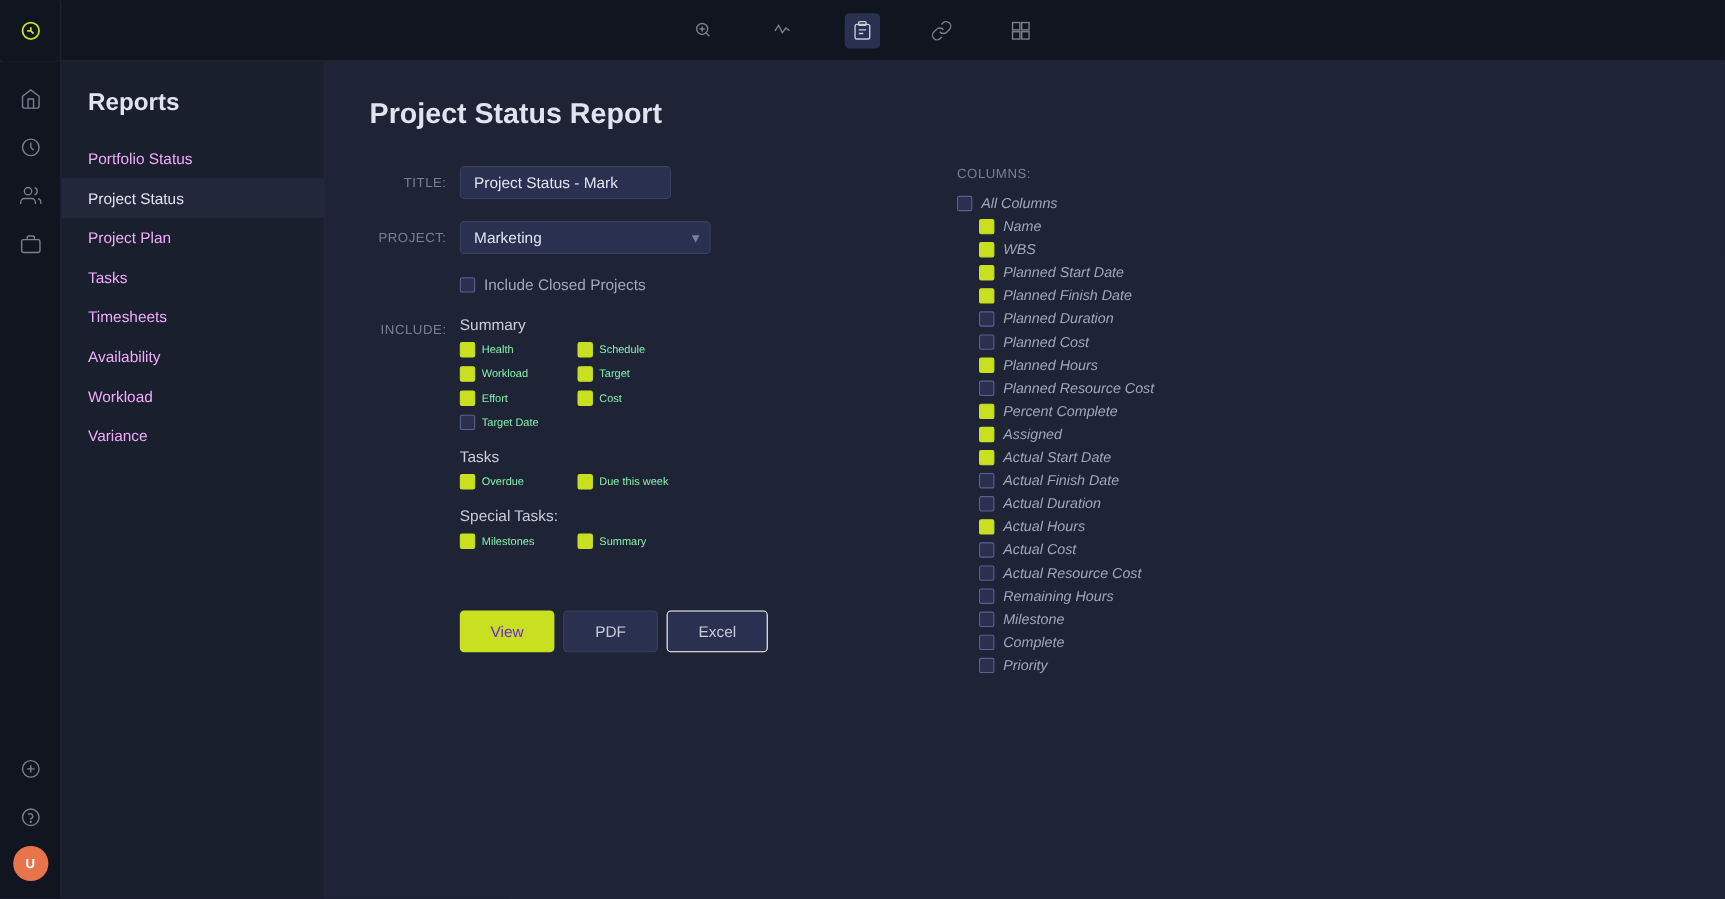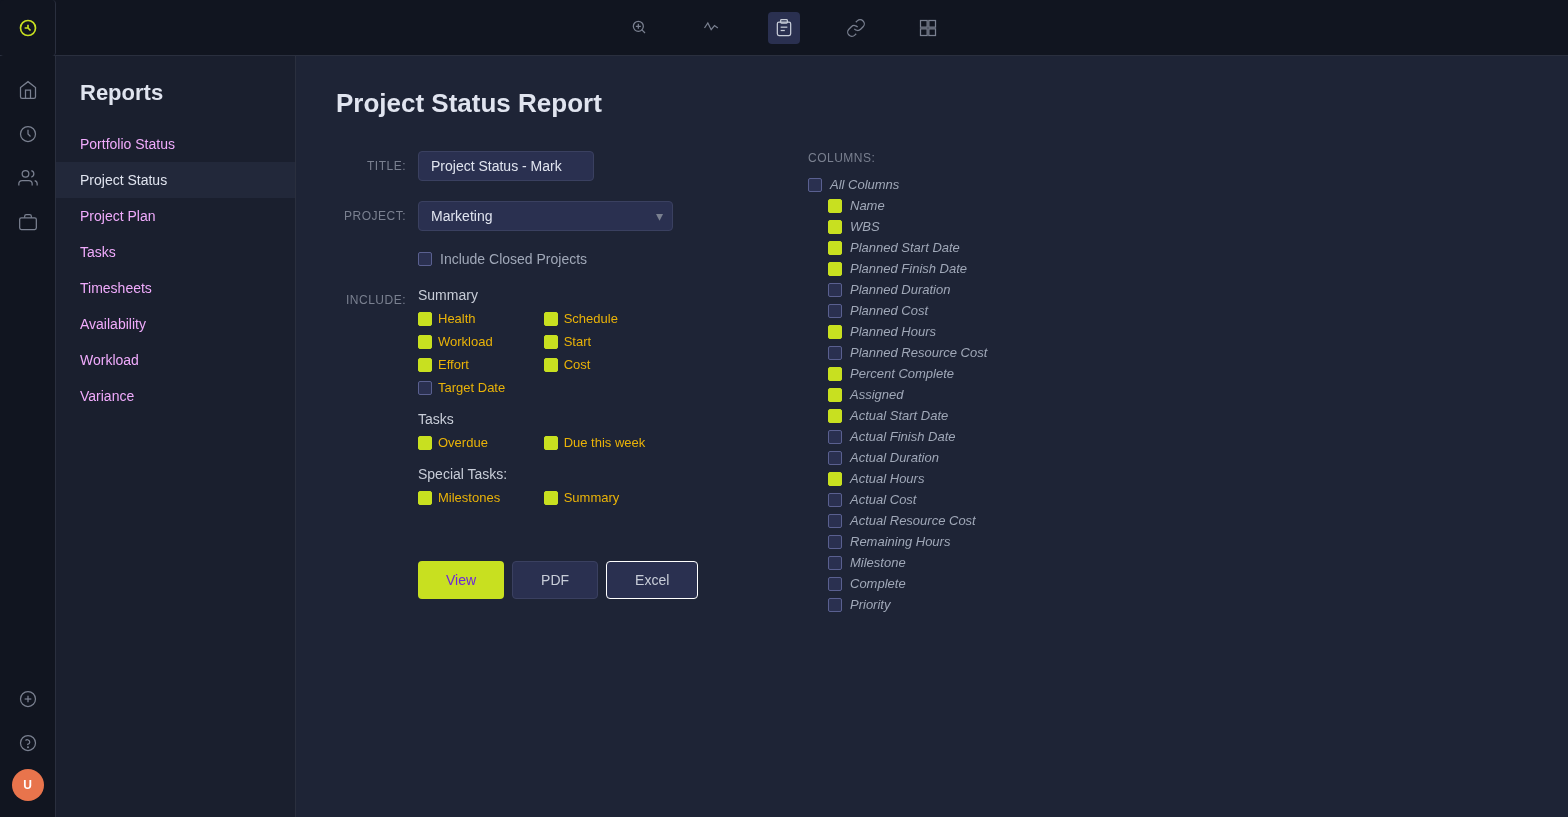--- a/index.html
+++ b/index.html
@@ -116,21 +116,21 @@
     .page-title {
       font-size: 26px;
       font-weight: 600;
       color: #e0e4ef;
       margin-bottom: 32px;
     }
 
     
     .form-section {
       display: flex;
-      gap: 32px;
+      gap: 94px;
       justify-content: space-between;
     }
     .form-left {
       flex: 0 0 440px;
     }
     .form-right {
       flex: 1;
     }
 
     .form-row {
@@ -149,27 +149,27 @@
       letter-spacing: 0.5px;
     }
 
     .text-input {
       background: #2a3050;
       border: 1px solid #3a4060;
       border-radius: 4px;
       color: #e0e4ef;
       padding: 6px 12px;
       font-size: 14px;
-      width: 176px;
+      width: 192px;
       outline: none;
     }
 
     .select-wrapper {
       position: relative;
-      width: 255px;
+      width: 228px;
     }
     .select-input {
       background: #2a3050;
       border: 1px solid #3a4060;
       border-radius: 4px;
       color: #e0e4ef;
       padding: 6px 30px 6px 12px;
       font-size: 14px;
       width: 100%;
       outline: none;
@@ -264,22 +264,22 @@
     }
     .cb-grid {
       display: grid;
       grid-template-columns: 1fr 1fr;
       gap: 8px 24px;
     }
     .cb-item {
       display: flex;
       align-items: center;
       gap: 6px;
-      font-size: 13px;
-      color: #eab308;
+      font-size: 10px;
+      color: #86efac;
     }
 
     
     .columns-label {
       font-size: 12px;
       color: #7a8090;
       letter-spacing: 0.5px;
       margin-bottom: 12px;
     }
     .columns-list {
@@ -490,21 +490,21 @@
                 <div class="cb-item">
                   <span class="cb-green"></span>
                   <span>Schedule</span>
                 </div>
                 <div class="cb-item">
                   <span class="cb-green"></span>
                   <span>Workload</span>
                 </div>
                 <div class="cb-item">
                   <span class="cb-green"></span>
-                  <span>Start</span>
+                  <span>Target</span>
                 </div>
                 <div class="cb-item">
                   <span class="cb-green"></span>
                   <span>Effort</span>
                 </div>
                 <div class="cb-item">
                   <span class="cb-green"></span>
                   <span>Cost</span>
                 </div>
                 <div class="cb-item">

